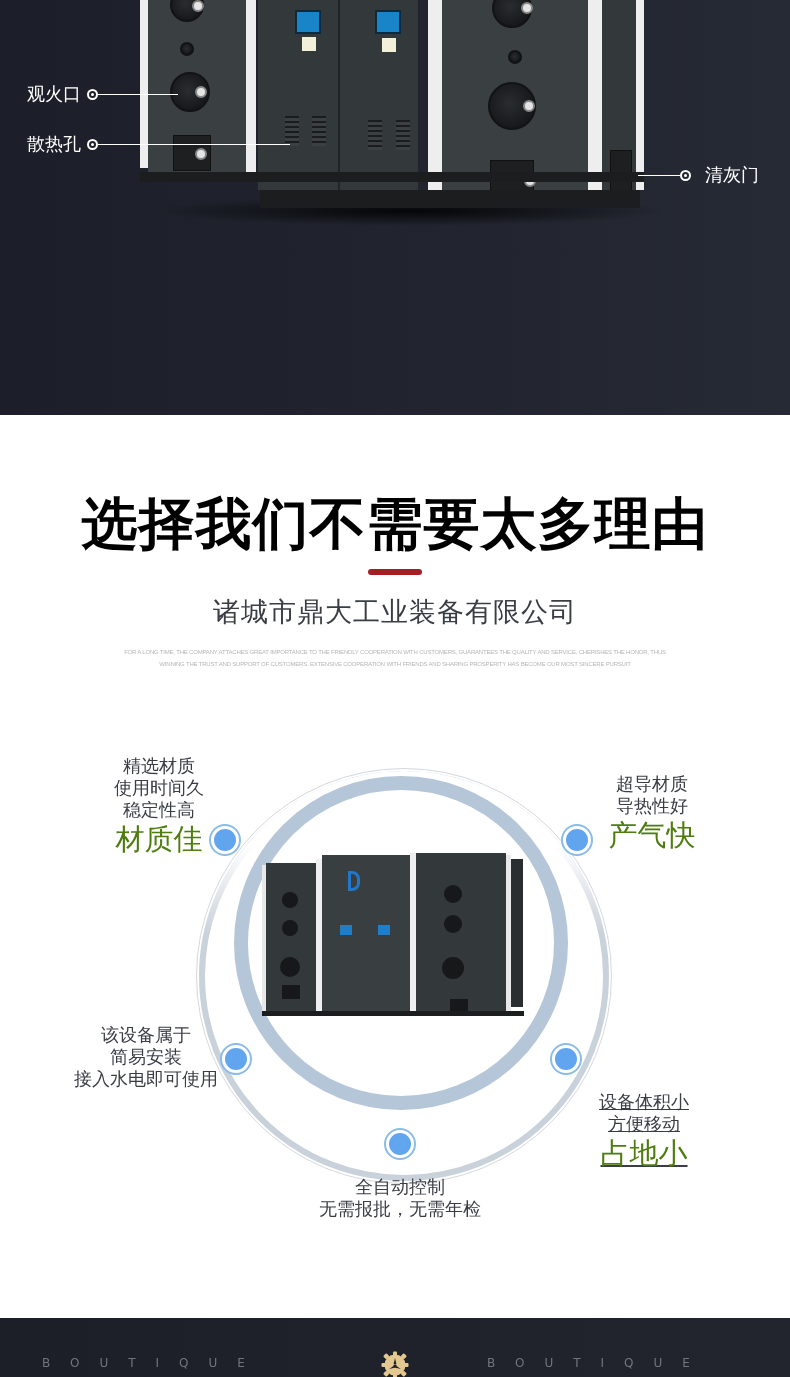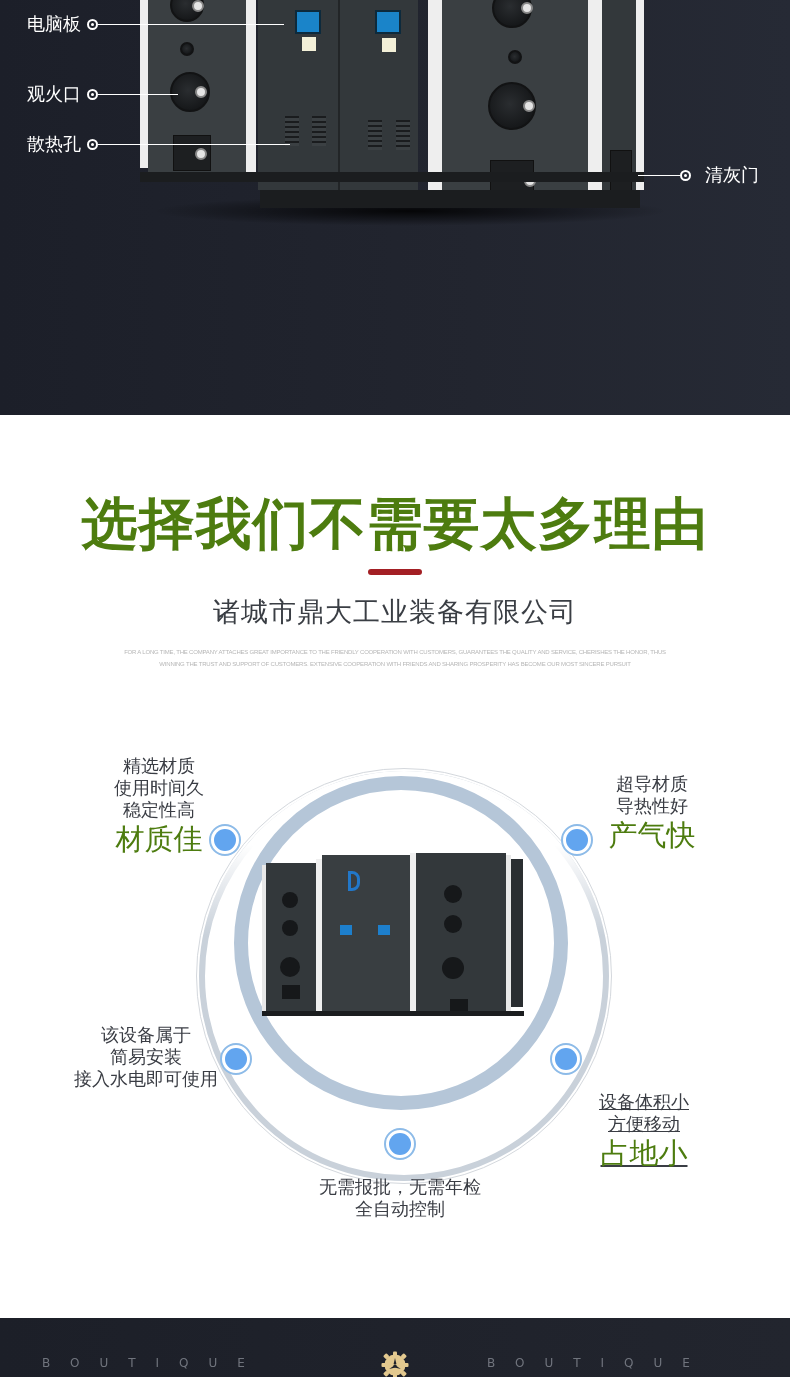--- a/index.html
+++ b/index.html
@@ -45,21 +45,21 @@
     width: 11px; height: 11px; border-radius: 50%; border: 2px solid #fff;
     display: inline-flex; align-items: center; justify-content: center; margin-left: 6px;
   }
   .callout .dot::after { content: ""; width: 3px; height: 3px; background: #fff; border-radius: 50%; }
   .callout .line { height: 1px; background: #ffffff; }
   .callout.right .dot { margin-left: 0; margin-right: 14px; }
 
   
   .reasons-title {
     position: absolute; left: 0; top: 487px; width: 790px; text-align: center;
-    font-size: 56px; font-weight: bold; color: #4d7c0f; letter-spacing: 1px;
+    font-size: 56px; font-weight: bold; color: #000000; letter-spacing: 1px;
     font-family: "DejaVu Sans", sans-serif;
   }
   .red-bar {
     position: absolute; left: 368px; top: 569px; width: 54px; height: 6px;
     background: #a31f24; border-radius: 3px;
   }
   .company-name {
     position: absolute; left: 0; top: 594px; width: 790px; text-align: center;
     font-size: 27px; color: #3a3e44; letter-spacing: 1px;
   }
@@ -154,25 +154,20 @@
     <div class="m-port" style="left:368px;top:50px;width:14px;height:14px;"></div>
     <div class="m-port" style="left:348px;top:82px;width:48px;height:48px;"></div>
     <div class="m-knob" style="left:383px;top:100px;"></div>
     <div class="m-hatch" style="left:350px;top:160px;width:44px;height:40px;"></div>
     <div class="m-knob" style="left:384px;top:175px;"></div>
     <div class="m-hatch" style="left:470px;top:150px;width:22px;height:44px;"></div>
     <div class="m-base" style="left:0;top:172px;width:504px;height:10px;"></div>
     <div class="m-base" style="left:120px;top:190px;width:380px;height:18px;"></div>
   </div>
 
-  <div class="callout" style="left:27px;top:12px;">
-    <span>电脑板</span>
-    <span class="dot"></span>
-    <span class="line" style="width:186px;"></span>
-  </div>
   <div class="callout" style="left:27px;top:82px;">
     <span>观火口</span>
     <span class="dot"></span>
     <span class="line" style="width:80px;"></span>
   </div>
   <div class="callout" style="left:27px;top:132px;">
     <span>散热孔</span>
     <span class="dot"></span>
     <span class="line" style="width:192px;"></span>
   </div>
@@ -246,22 +241,22 @@
   <div class="desc">接入水电即可使用</div>
 </div>
 
 <div class="feat" style="left:590px;top:1091px;width:108px;text-decoration:underline;">
   <div class="desc">设备体积小</div>
   <div class="desc">方便移动</div>
   <div class="title">占地小</div>
 </div>
 
 <div class="feat" style="left:295px;top:1176px;width:210px;">
+  <div class="desc">全自动控制</div>
   <div class="desc">无需报批，无需年检</div>
-  <div class="desc">全自动控制</div>
 </div>
 
 <footer class="footer">
   <div class="boutique" style="left:42px;">BOUTIQUE</div>
   <svg class="gear" viewBox="0 0 30 30">
     <g fill="#e3c98f">
       <circle cx="15" cy="15" r="10.5"></circle>
       <rect x="13" y="1.5" width="4" height="5" rx="1"></rect>
       <rect x="13" y="23.5" width="4" height="5" rx="1"></rect>
       <rect x="1.5" y="13" width="5" height="4" rx="1"></rect>

